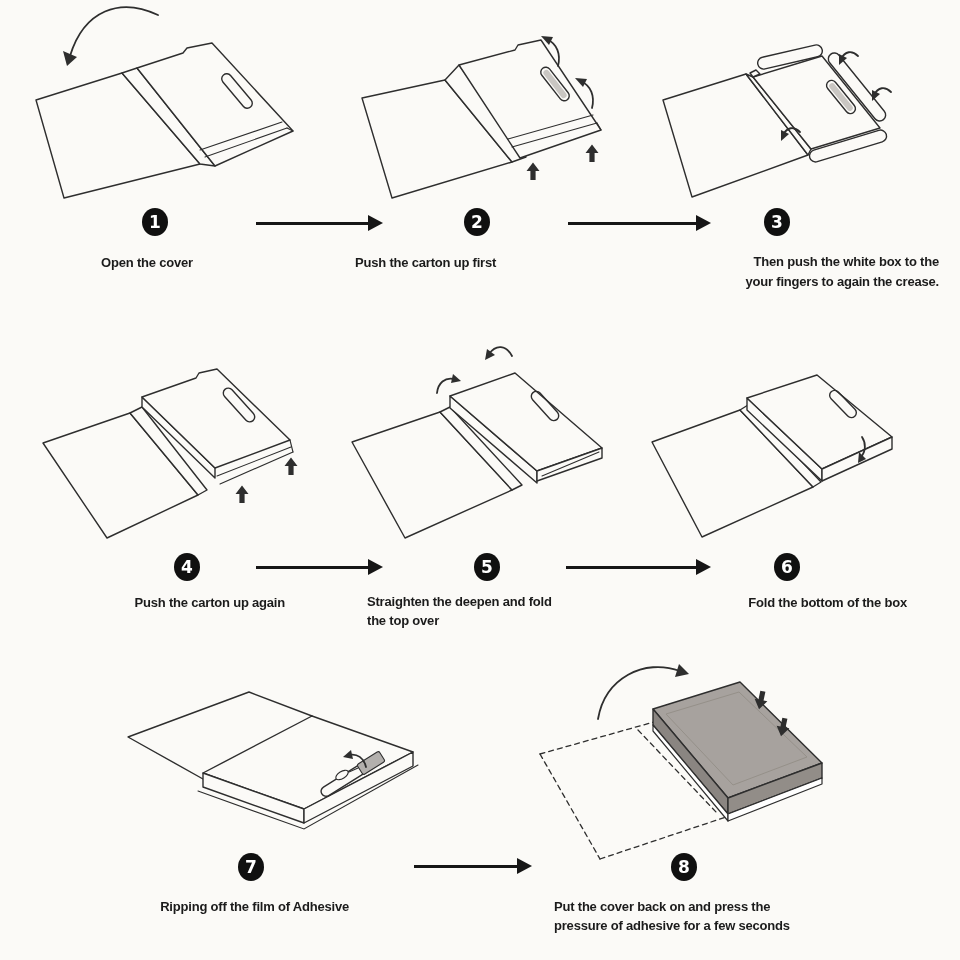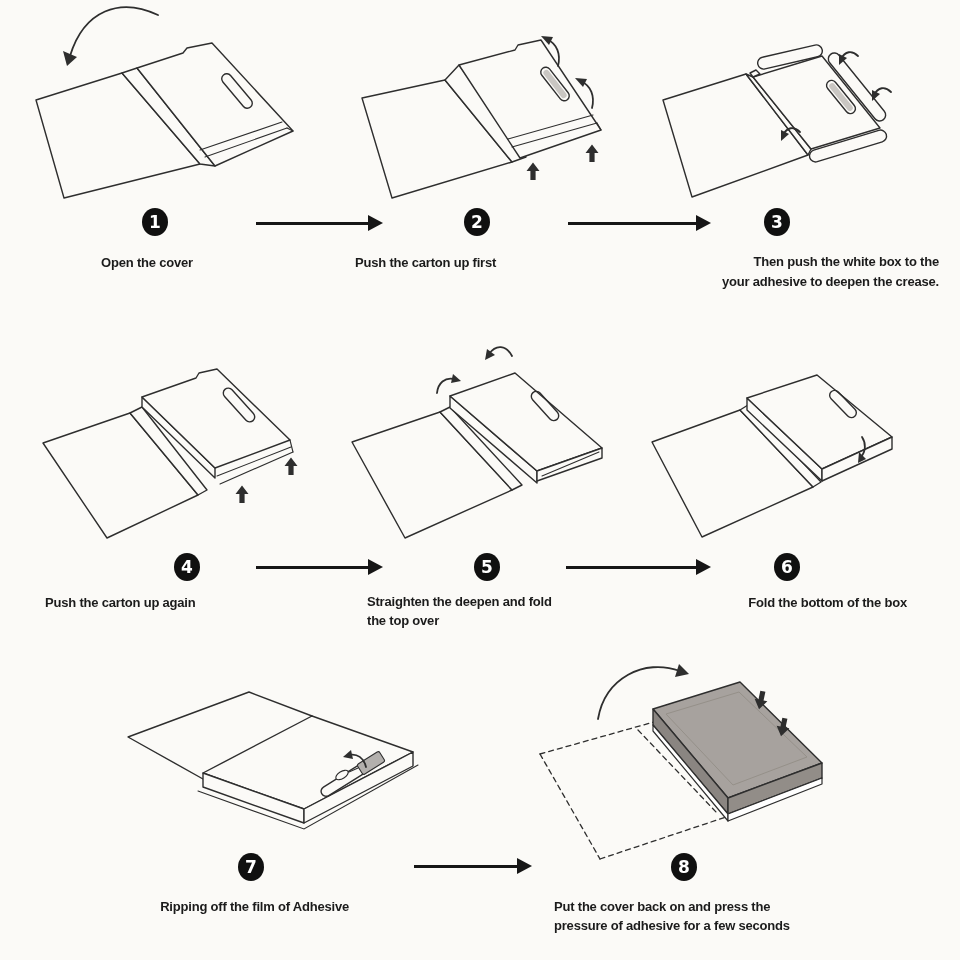--- a/index.html
+++ b/index.html
@@ -31,21 +31,21 @@
   .flow-arrow::after{
     content:'';position:absolute;right:-15px;top:-7px;width:0;height:0;
     border-left:15px solid #161616;border-top:8.5px solid transparent;border-bottom:8.5px solid transparent;
   }
   #b1{left:142px;top:208px}#b2{left:464px;top:208px}#b3{left:764px;top:208px}
   #b4{left:174px;top:553px}#b5{left:474px;top:553px}#b6{left:774px;top:553px}
   #b7{left:238px;top:853px}#b8{left:671px;top:853px}
   #cap1{left:37px;top:253px;width:220px;text-align:center}
   #cap2{left:355px;top:253px;width:230px;}
   #cap3{left:639px;top:252px;width:300px;text-align:right}
-  #cap4{left:45px;top:593px;width:240px;text-align:left}
+  #cap4{left:45px;top:593px;width:240px;text-align:right}
   #cap5{left:367px;top:592px;width:270px;text-align:left;line-height:19px}
   #cap6{left:677px;top:593px;width:230px;text-align:right}
   #cap7{left:97px;top:897px;width:252px;text-align:right}
   #cap8{left:554px;top:897px;width:350px;text-align:left;line-height:19px}
   #fa1{left:256px;top:222px;width:112px}
   #fa2{left:568px;top:222px;width:128px}
   #fa3{left:256px;top:566px;width:112px}
   #fa4{left:566px;top:566px;width:130px}
   #fa5{left:414px;top:865px;width:103px}
 </style>
@@ -256,21 +256,21 @@
     </div>
 
   <div class="caption" id="cap1">
     <div>Open the cover</div>
   </div>
   <div class="caption" id="cap2">
     <div>Push the carton up first</div>
   </div>
   <div class="caption" id="cap3">
     <div>Then push the white box to the</div>
-    <div>your adhesive to deepen the crease.</div>
+    <div>your fingers to again the crease.</div>
   </div>
   <div class="caption" id="cap4">
     <div>Push the carton up again</div>
   </div>
   <div class="caption" id="cap5">
     <div>Straighten the deepen and fold</div>
     <div>the top over</div>
   </div>
   <div class="caption" id="cap6">
     <div>Fold the bottom of the box</div>

